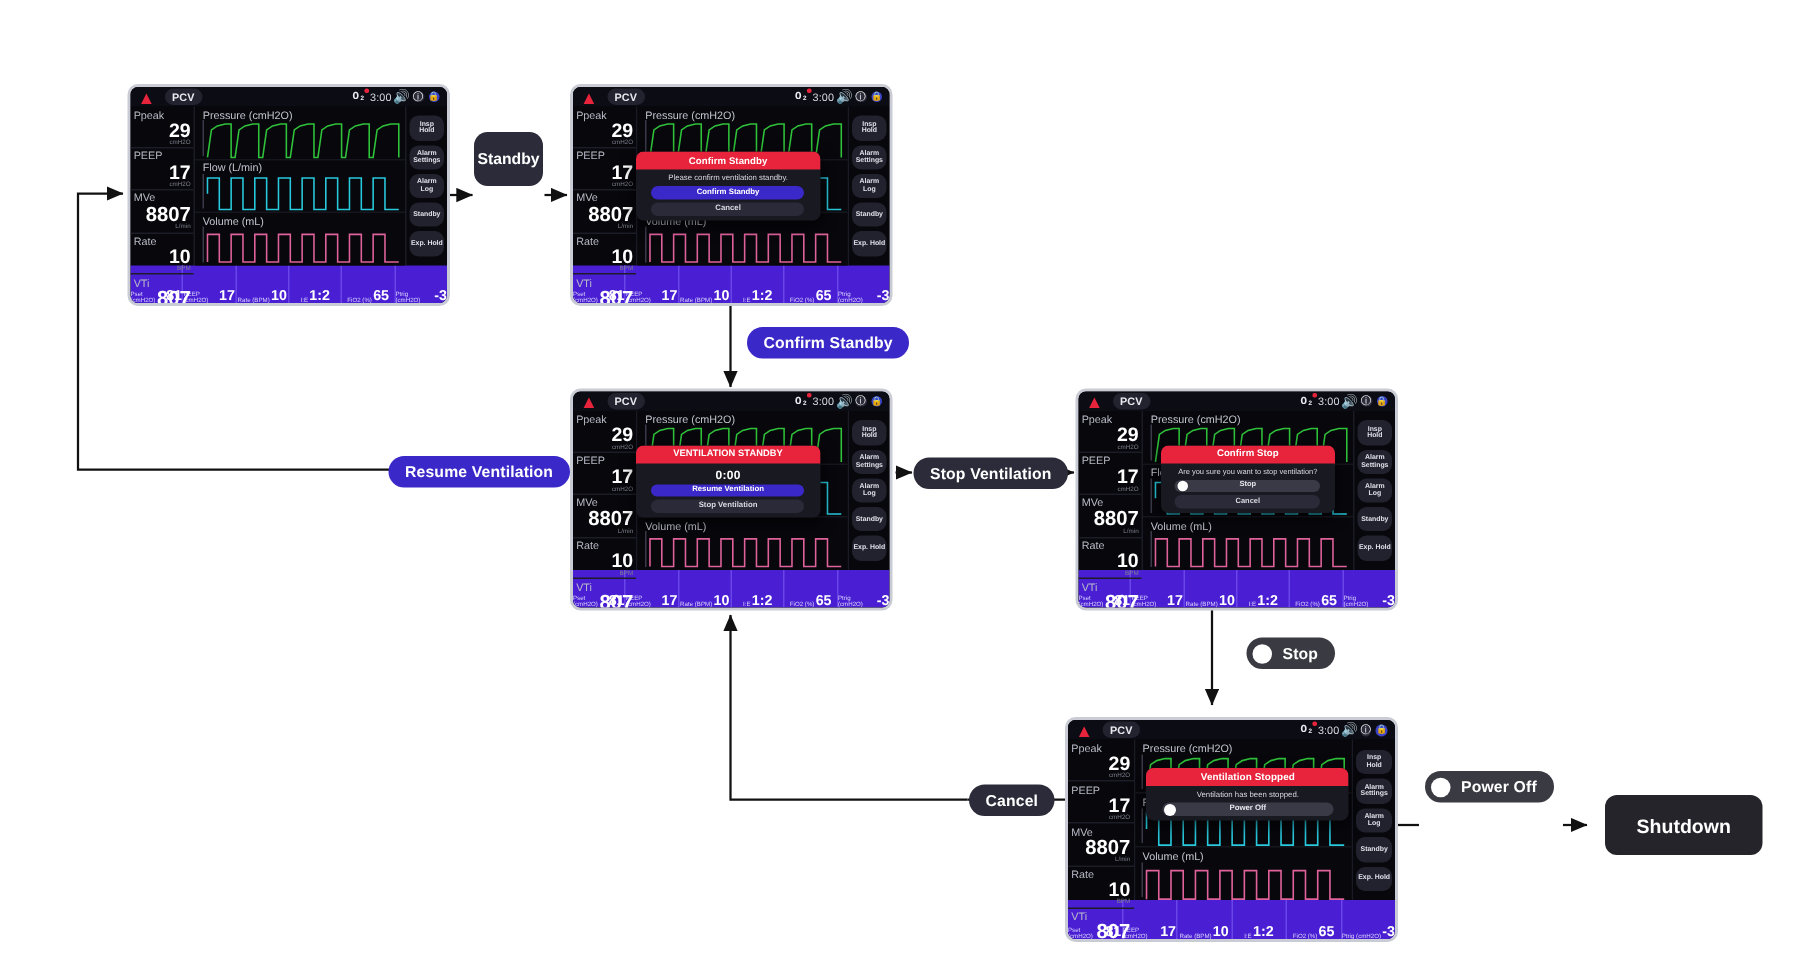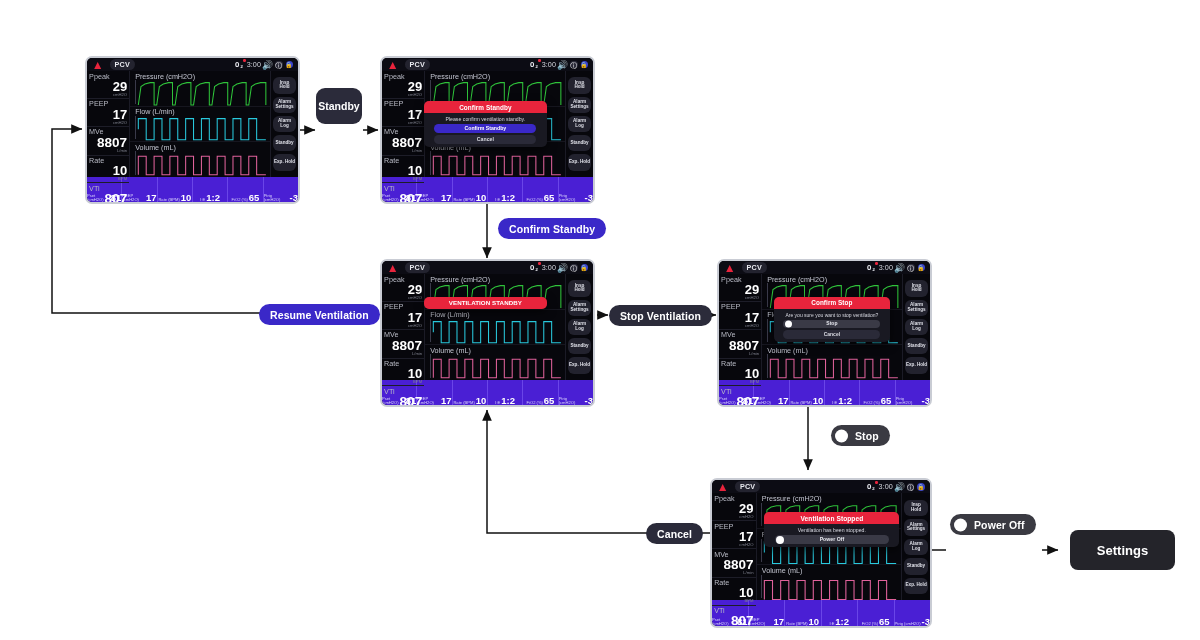--- a/index.html
+++ b/index.html
@@ -477,20 +477,25 @@
           <span class="s-val" style="font-size:9.5px;">65</span>
         </div>
       <div class="set-cell">
           <span class="s-label" style="font-size:4.1px;">Ptrig (cmH2O)</span>
           <span class="s-val" style="font-size:9.5px;">-3</span>
         </div>
     </div>
 
     <div class="modal" style="left:20%; top:25%; width:58%; font-size:5.2px;">
       <div class="modal-head" style="font-size:6.2px;">VENTILATION STANDBY</div>
+      <div class="modal-body">
+        <div class="modal-timer" style="font-size:8px;">0:00</div>
+        <div class="m-btn primary">Resume Ventilation</div>
+        <div class="m-btn ghost">Stop Ventilation</div>
+      </div>
     </div>
   </div>
 
   <div class="vent" style="left:717px; top:259px; width:215px; height:148px; font-size:7.2px;">
     <div class="vent-topbar">
       <span class="logo-a" style="font-size:12px;">▲</span>
       <span class="mode-chip">PCV</span>
       <span class="topbar-spacer"></span>
       <span class="tb-icons">
         <span class="o2"><span>O₂</span><span class="dot"></span></span>
@@ -740,15 +745,15 @@
     <span>Stop</span>
   </div>
 
   <div class="pill dark" style="left:646px; top:523px;">Cancel</div>
 
   <div class="pill gray" style="left:950px; top:514px; height:21px;">
     <span class="dot"></span>
     <span>Power Off</span>
   </div>
 
-  <div class="shutdown" style="left:1070px; top:530px; width:105px; height:40px; font-size:13px;">Settings</div>
+  <div class="shutdown" style="left:1070px; top:530px; width:105px; height:40px; font-size:13px;">Shutdown</div>
 
 </div>
 
 </body></html>

